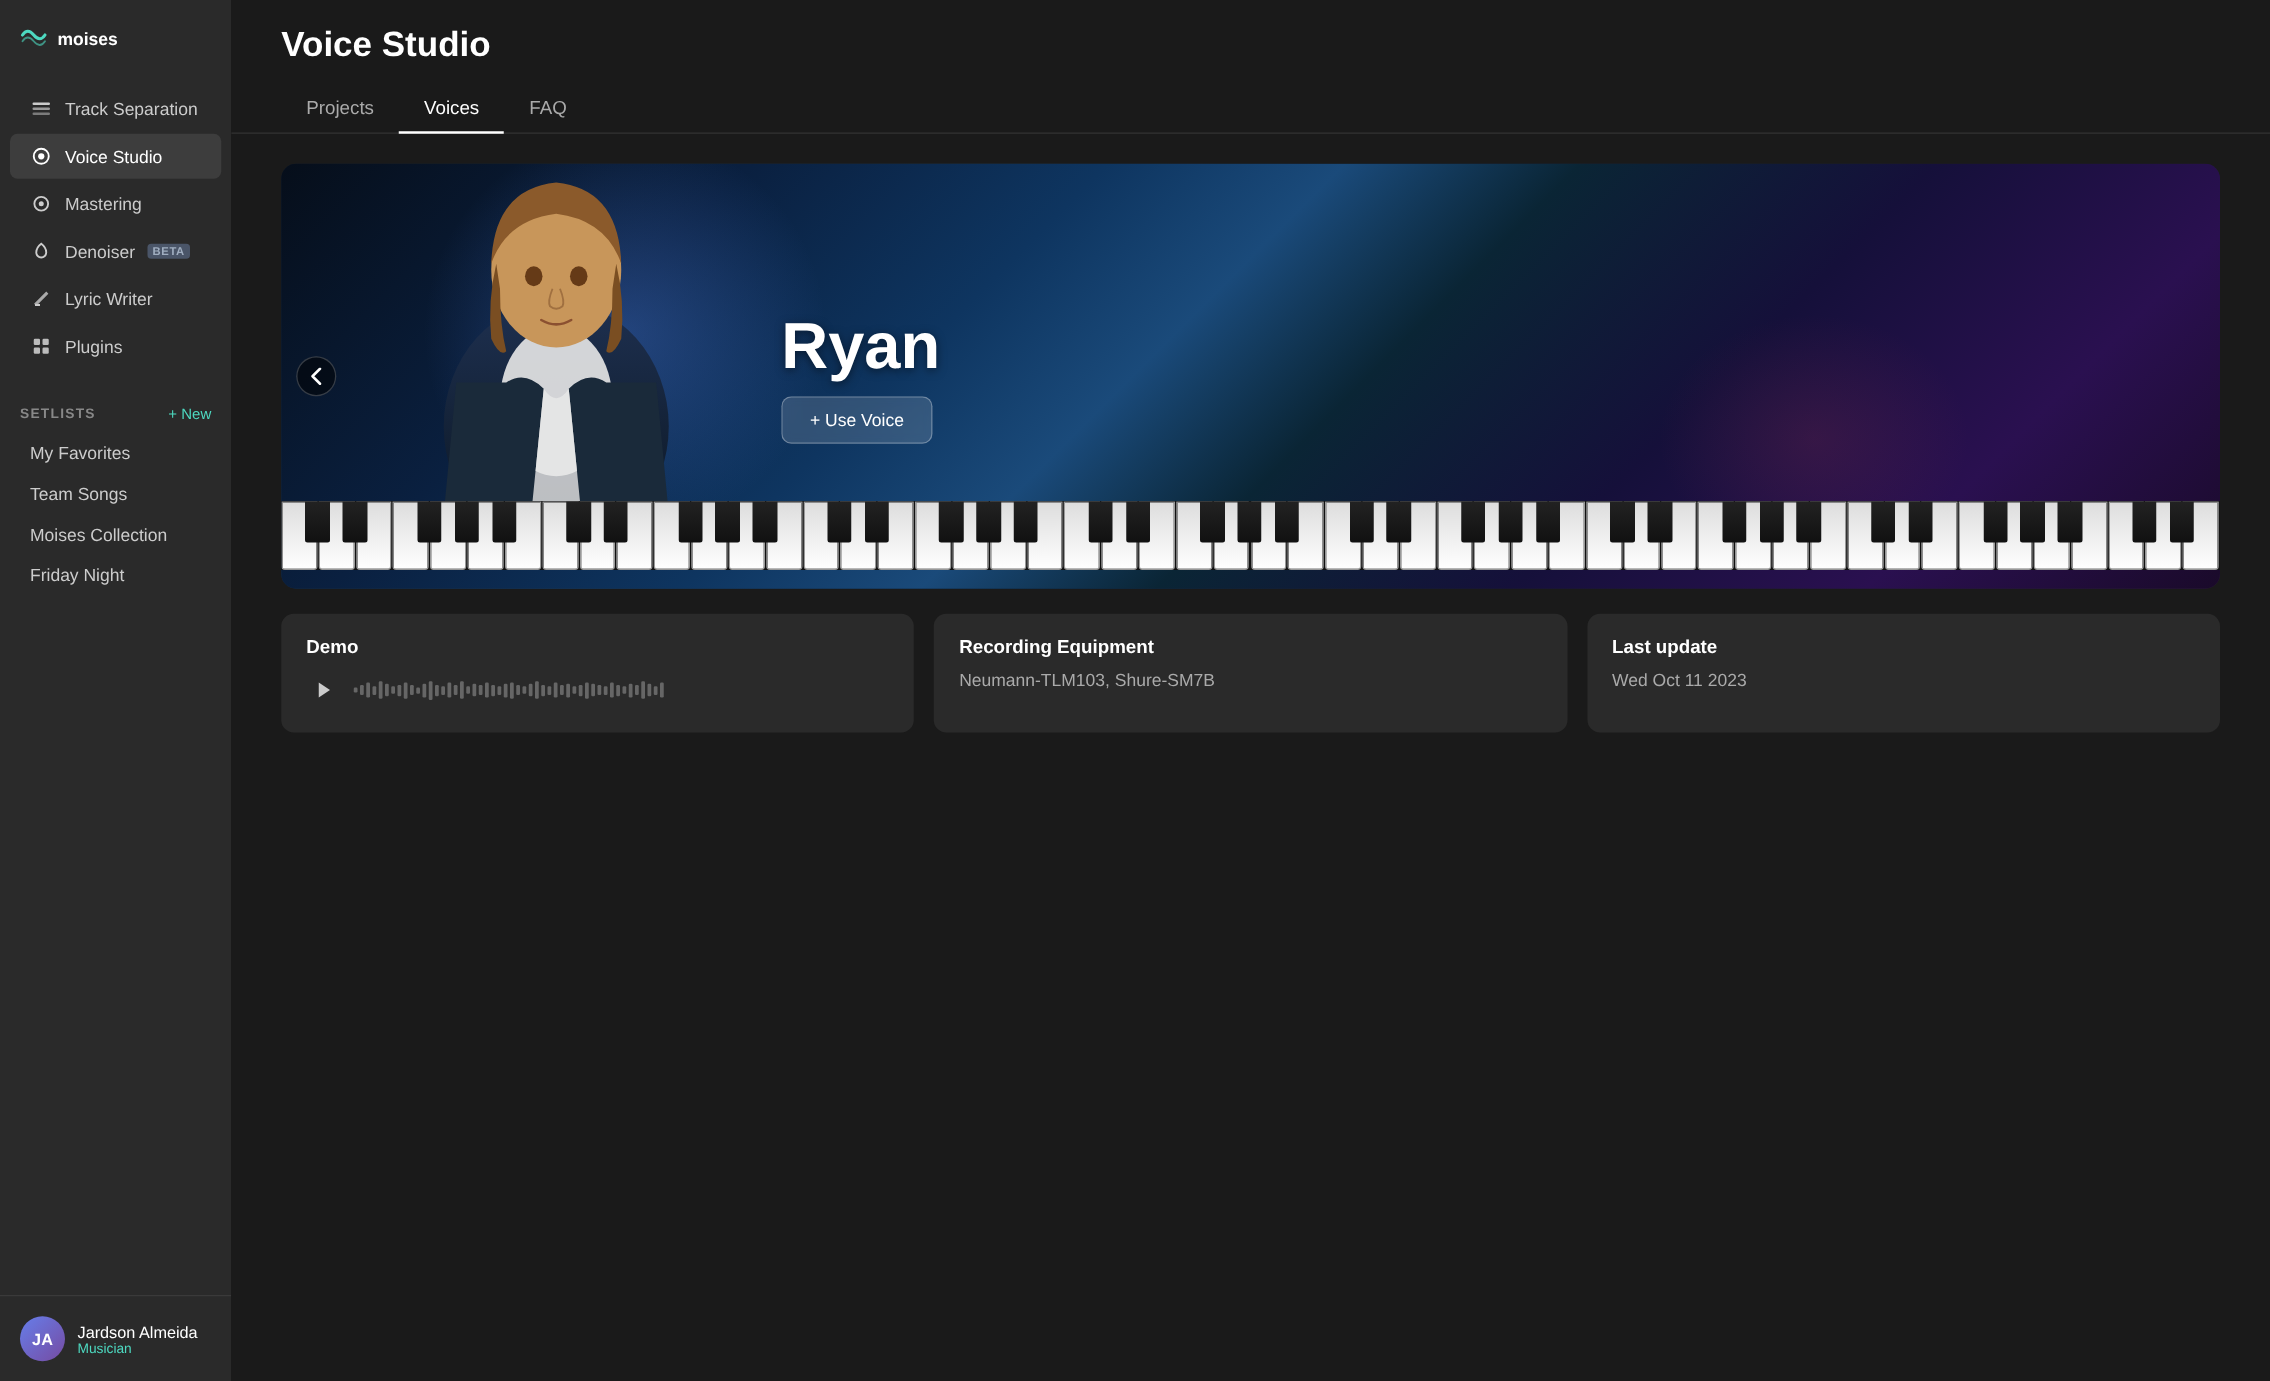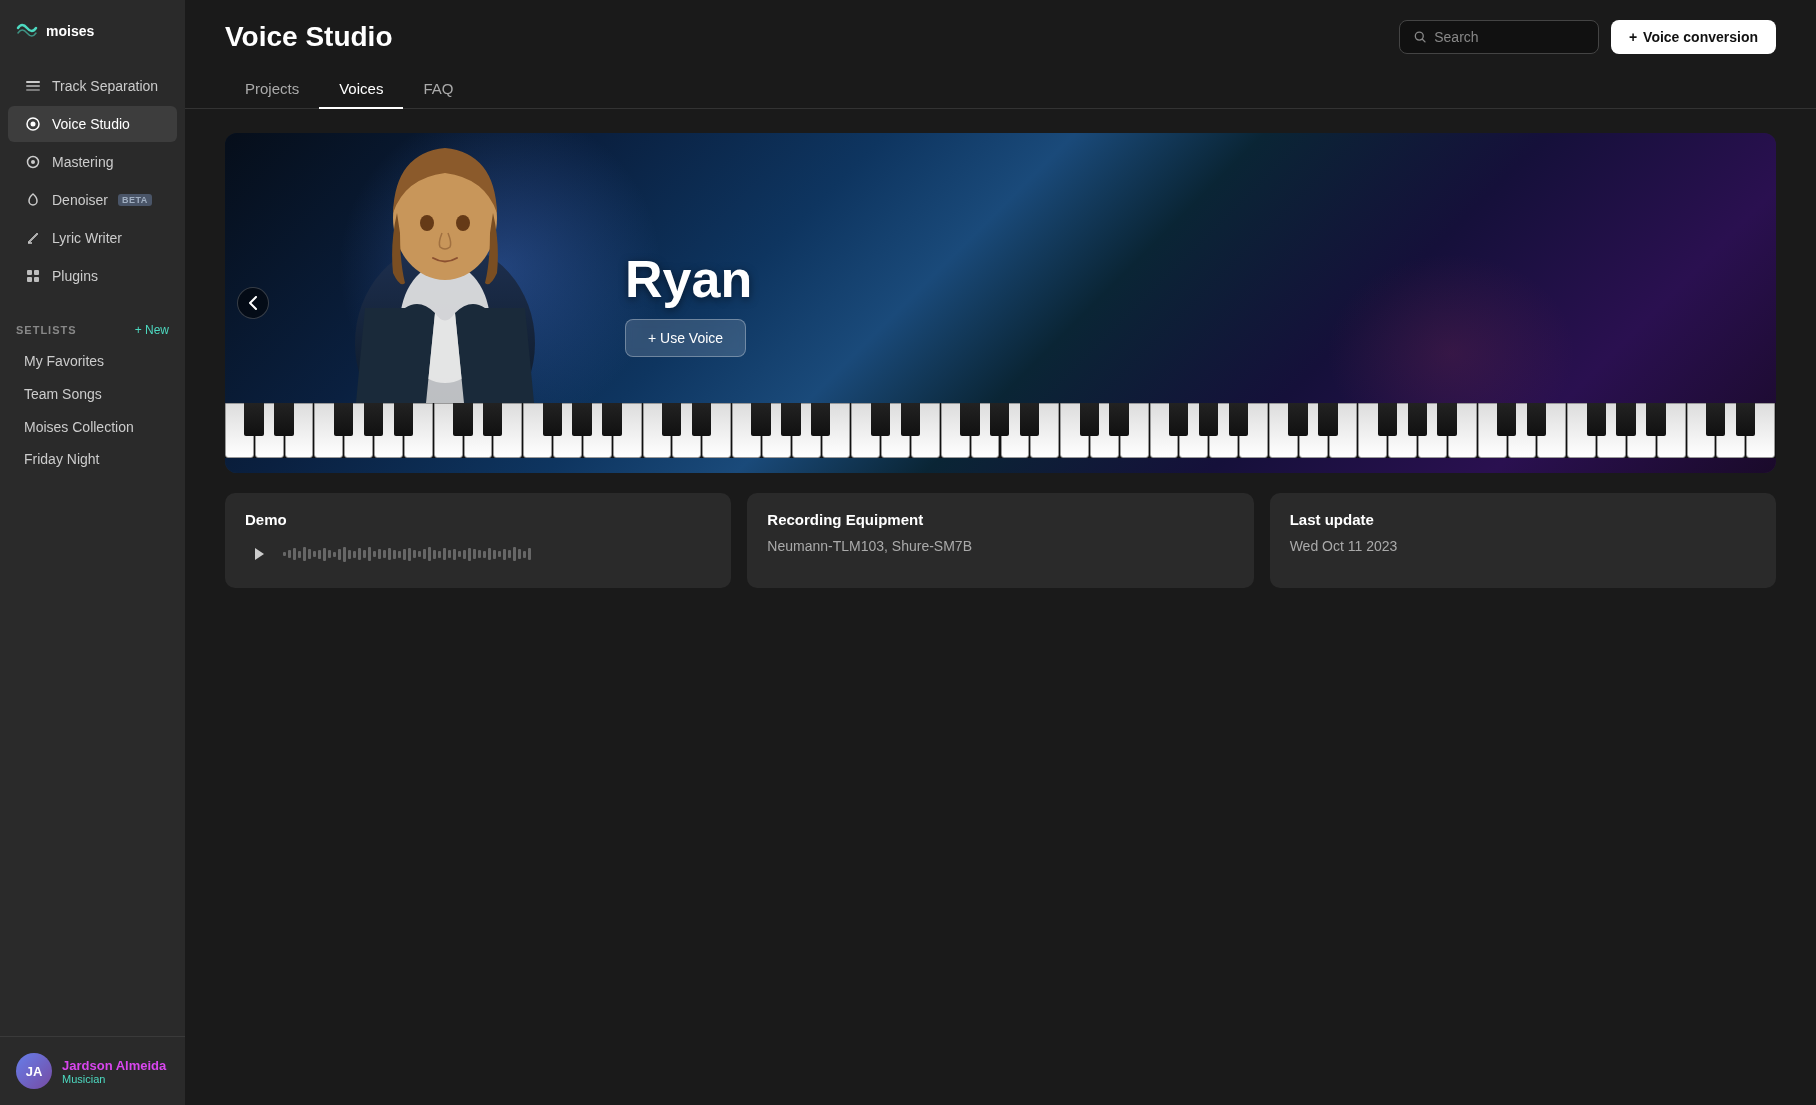--- a/index.html
+++ b/index.html
@@ -132,21 +132,21 @@
       display: flex;
       align-items: center;
       justify-content: center;
       font-size: 13px;
       font-weight: 600;
       color: #fff;
       overflow: hidden;
       flex-shrink: 0;
     }
     .user-info { display: flex; flex-direction: column; }
-    .user-name { font-size: 13px; font-weight: 700; color: #d946ef; }
+    .user-name { font-size: 13px; font-weight: 400; color: #ffffff; }
     .user-role { font-size: 11px; color: #4dd9c0; }
 
     
     .main {
       flex: 1;
       display: flex;
       flex-direction: column;
       background: #1a1a1a;
       overflow-y: auto;
     }
@@ -462,33 +462,20 @@
     <div class="user-info">
       <span class="user-name">Jardson Almeida</span>
       <span class="user-role">Musician</span>
     </div>
   </div>
 </aside>
 
 <main class="main">
   <div class="top-bar">
     <h1 class="page-title">Voice Studio</h1>
-    <div class="top-bar-actions">
-      <div class="search-box">
-        <svg width="14" height="14" viewBox="0 0 14 14" fill="none">
-          <circle cx="6" cy="6" r="4.5" stroke="#888" stroke-width="1.5"></circle>
-          <line x1="9.5" y1="9.5" x2="12.5" y2="12.5" stroke="#888" stroke-width="1.5" stroke-linecap="round"></line>
-        </svg>
-        <input type="text" class="search-input" placeholder="Search" style="">
-      </div>
-      <button class="voice-conversion-btn">
-        <span>+</span>
-        <span>Voice conversion</span>
-      </button>
-    </div>
   </div>
 
   <div class="tabs">
     <div class="tab">
       <span>Projects</span>
     </div>
     <div class="tab active">
       <span>Voices</span>
     </div>
     <div class="tab">

